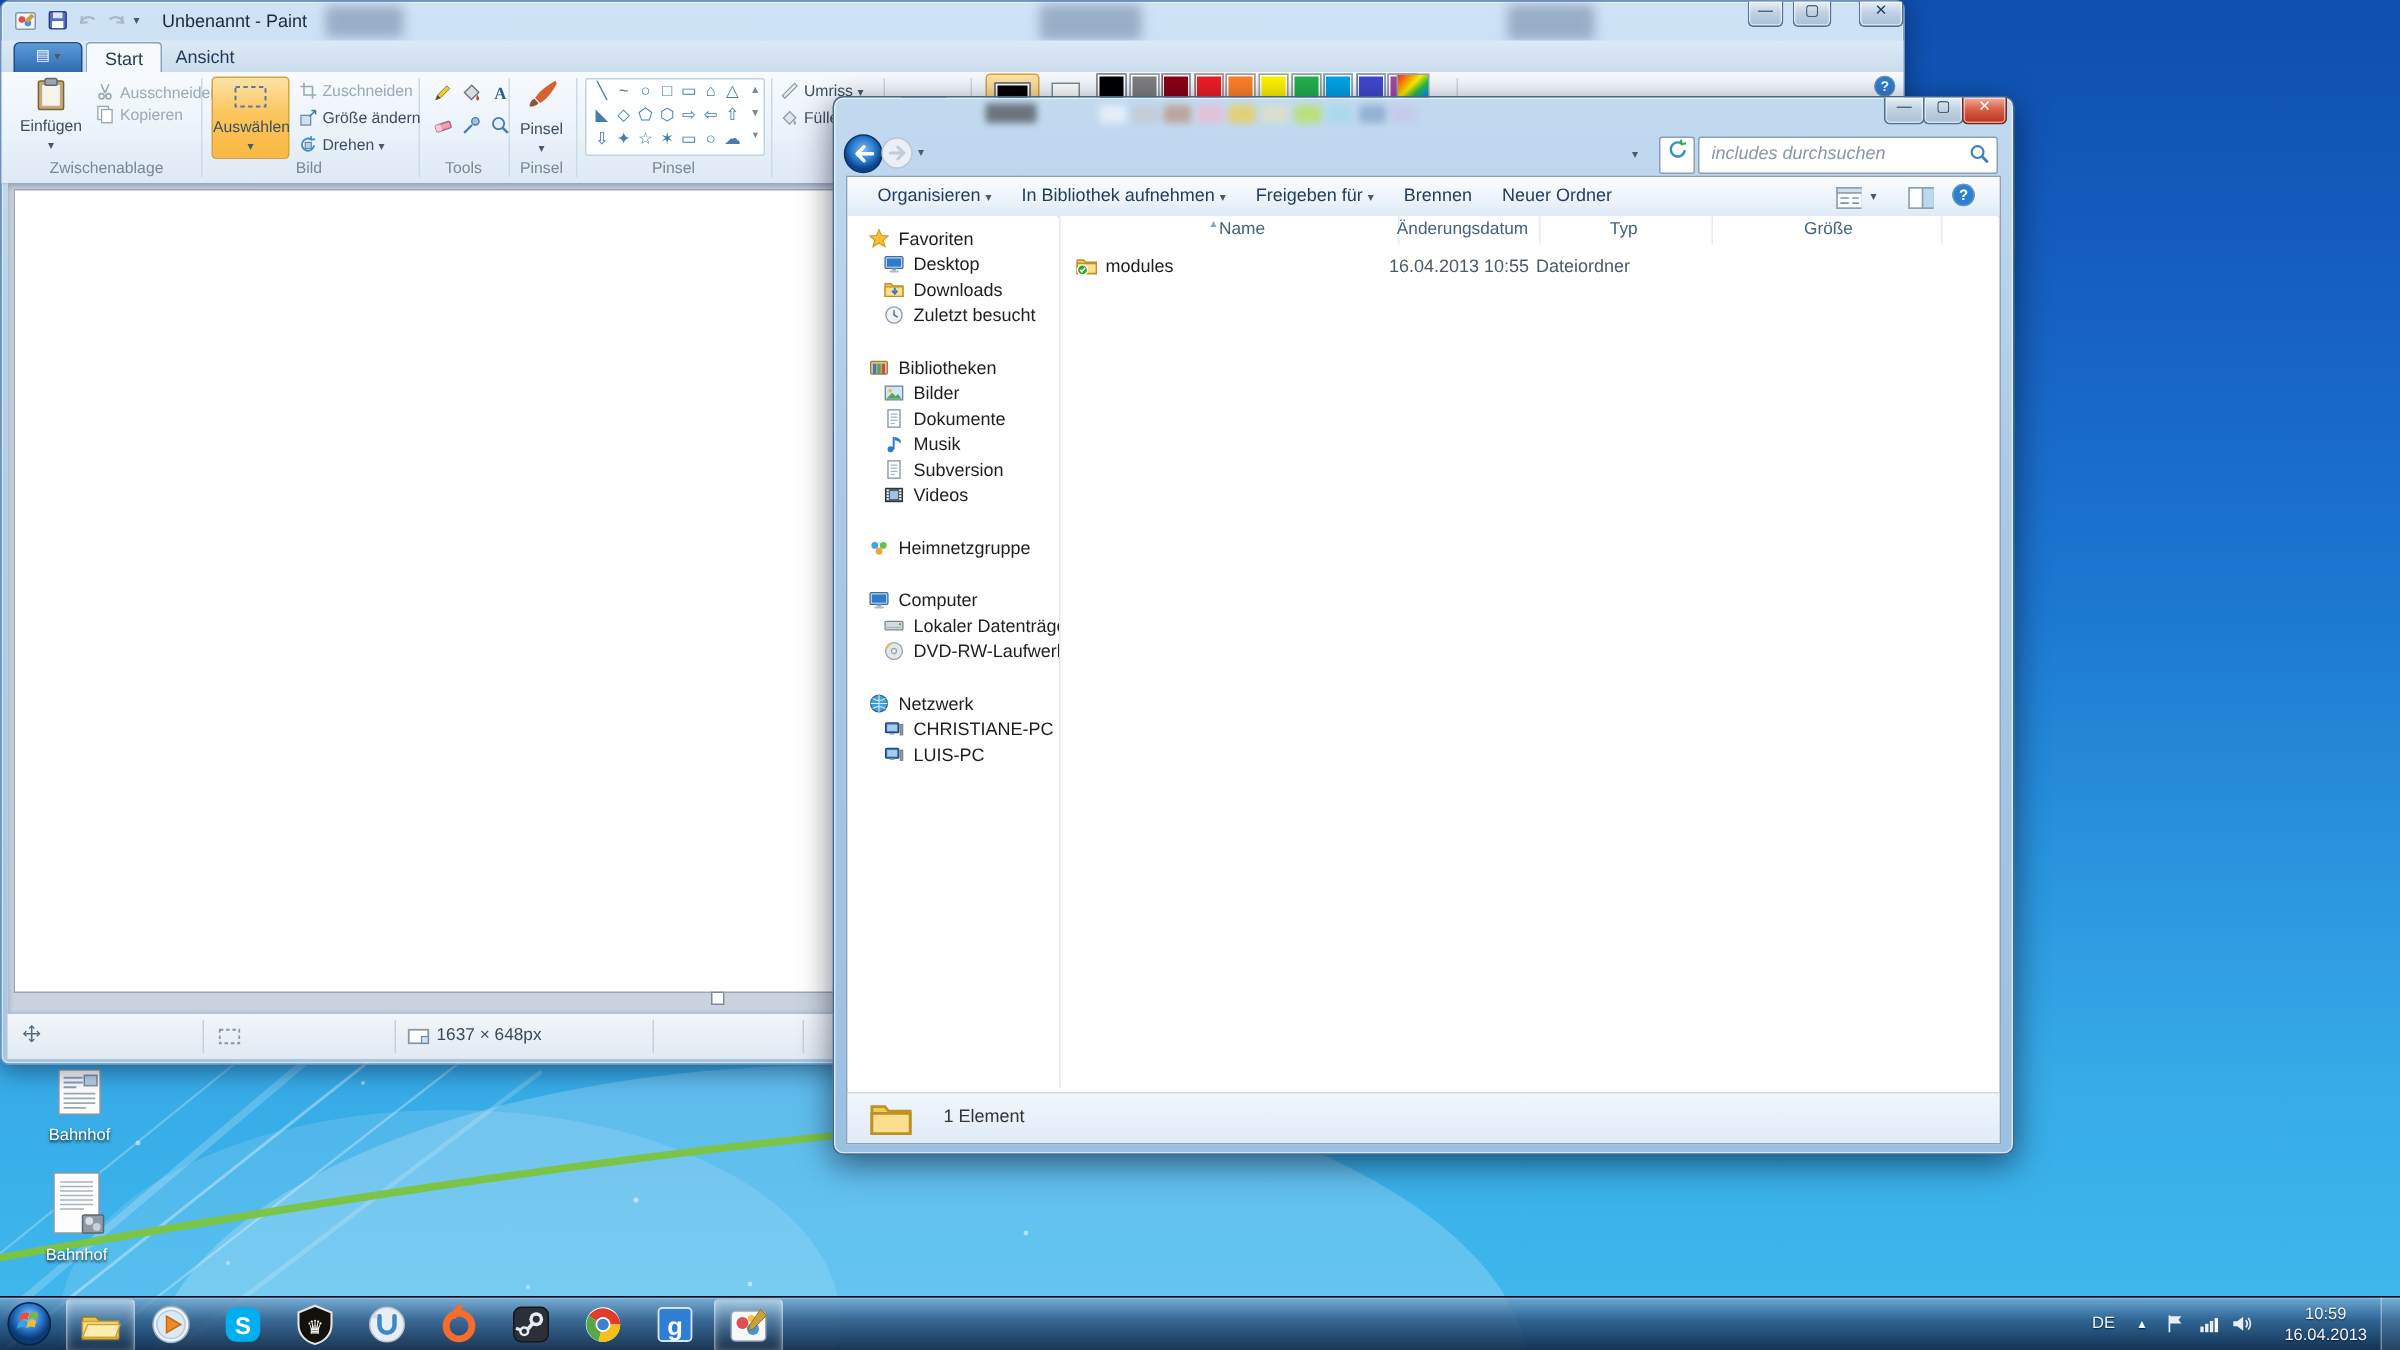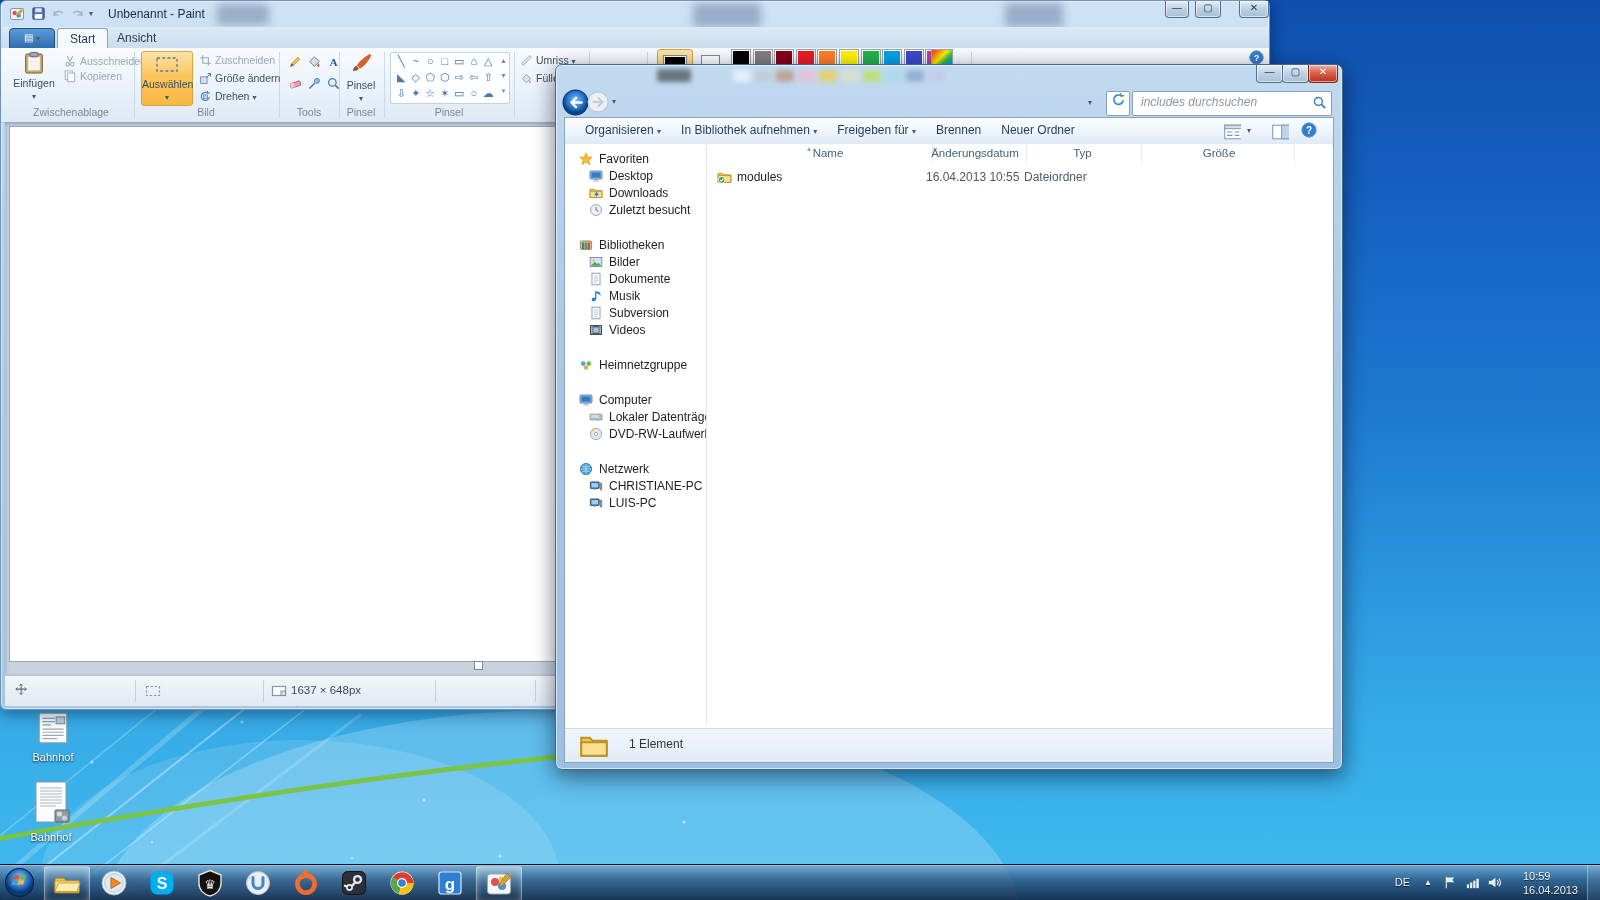--- a/index.html
+++ b/index.html
@@ -652,19 +652,19 @@
     <span class="abs" style="right:120px;top:10px" id="tr-net"><svg width="15" height="15" viewBox="0 0 16 16">
           <rect x="2" y="10" width="2.4" height="4" fill="#e8eef4"></rect>
           <rect x="5.4" y="8" width="2.4" height="6" fill="#e8eef4"></rect>
           <rect x="8.8" y="6" width="2.4" height="8" fill="#e8eef4"></rect>
           <rect x="12.2" y="4" width="2.4" height="10" fill="#fff"></rect>
         </svg></span>
     <span class="abs" style="right:98px;top:10px" id="tr-vol"><svg width="15" height="15" viewBox="0 0 16 16">
           <path d="M2 6.2 h2.8 L9 3 v10 L4.8 9.8 H2 Z" fill="#e8eef4"></path>
           <path d="M10.8 5.4 a4 4 0 0 1 0 5.2 M12.6 3.8 a6.5 6.5 0 0 1 0 8.4" stroke="#e8eef4" stroke-width="1.2" fill="none"></path>
         </svg></span>
-    <div class="t" style="right:22px;top:4px;text-align:left;line-height:14px">
+    <div class="t" style="right:22px;top:4px;text-align:center;line-height:14px">
       <span>10:59</span><br>
       <span>16.04.2013</span>
     </div>
     <div id="showdesk"></div>
   </div>
 </div>
 
 </body></html>

